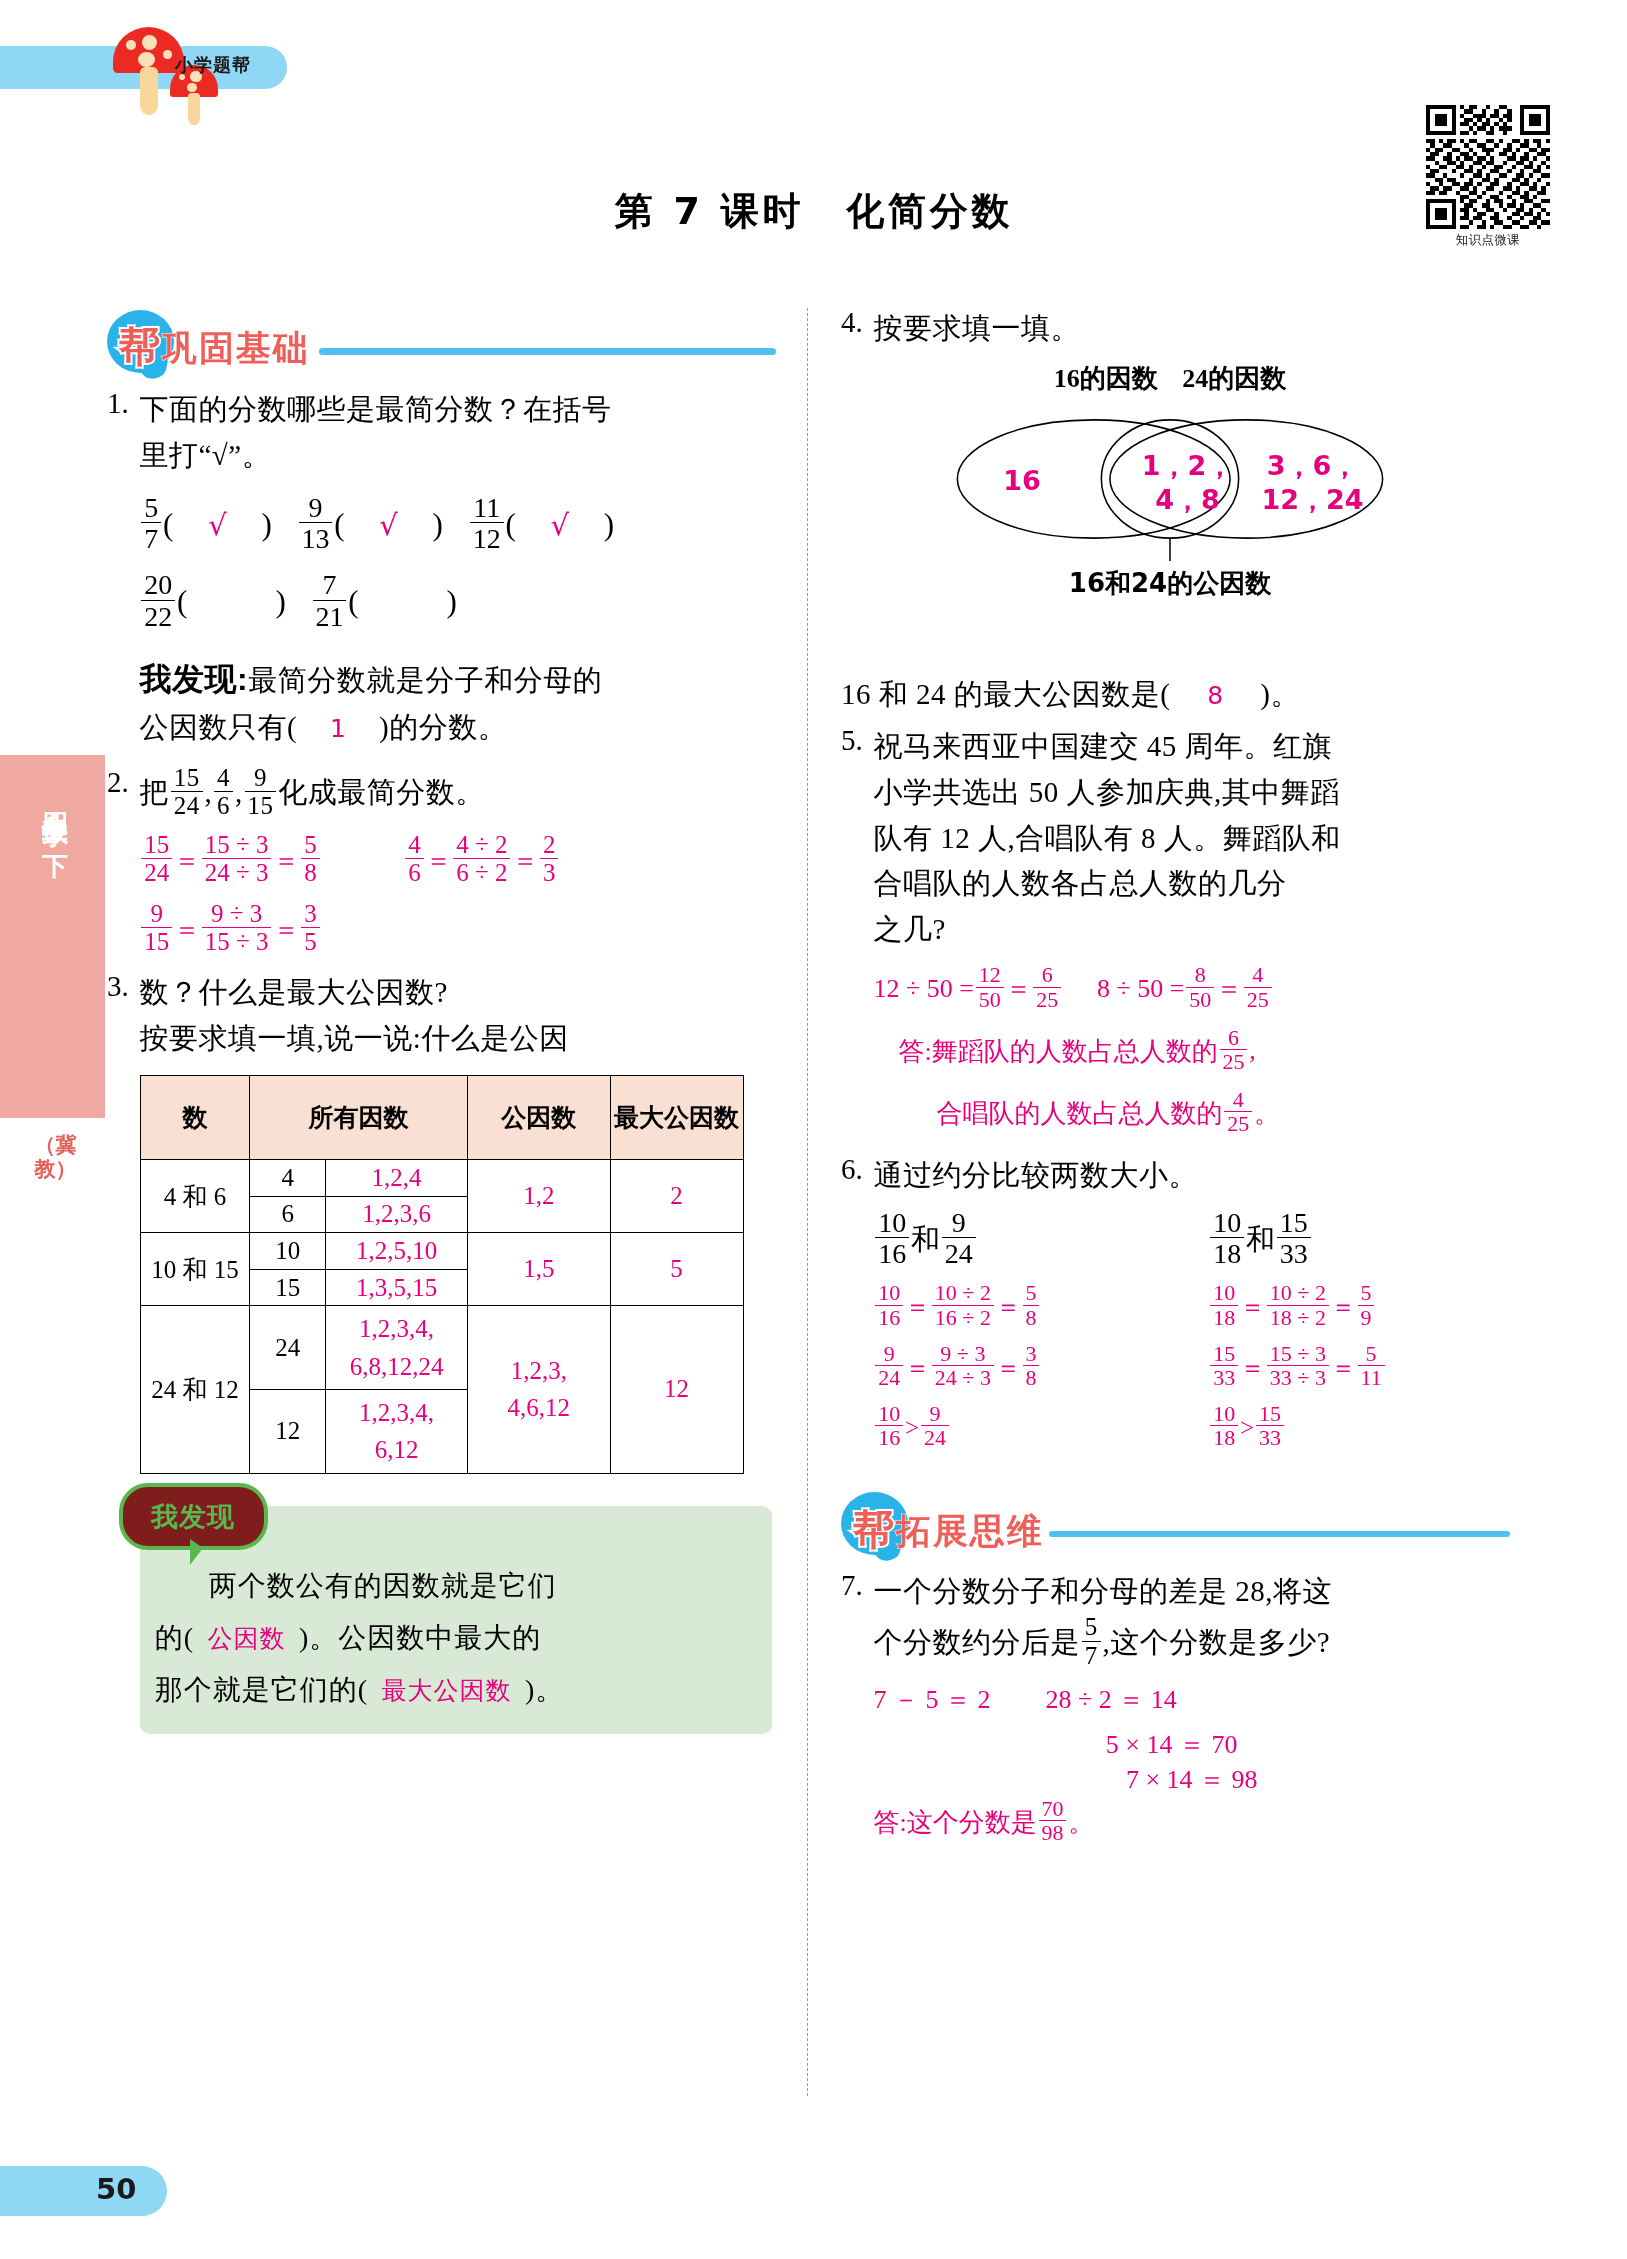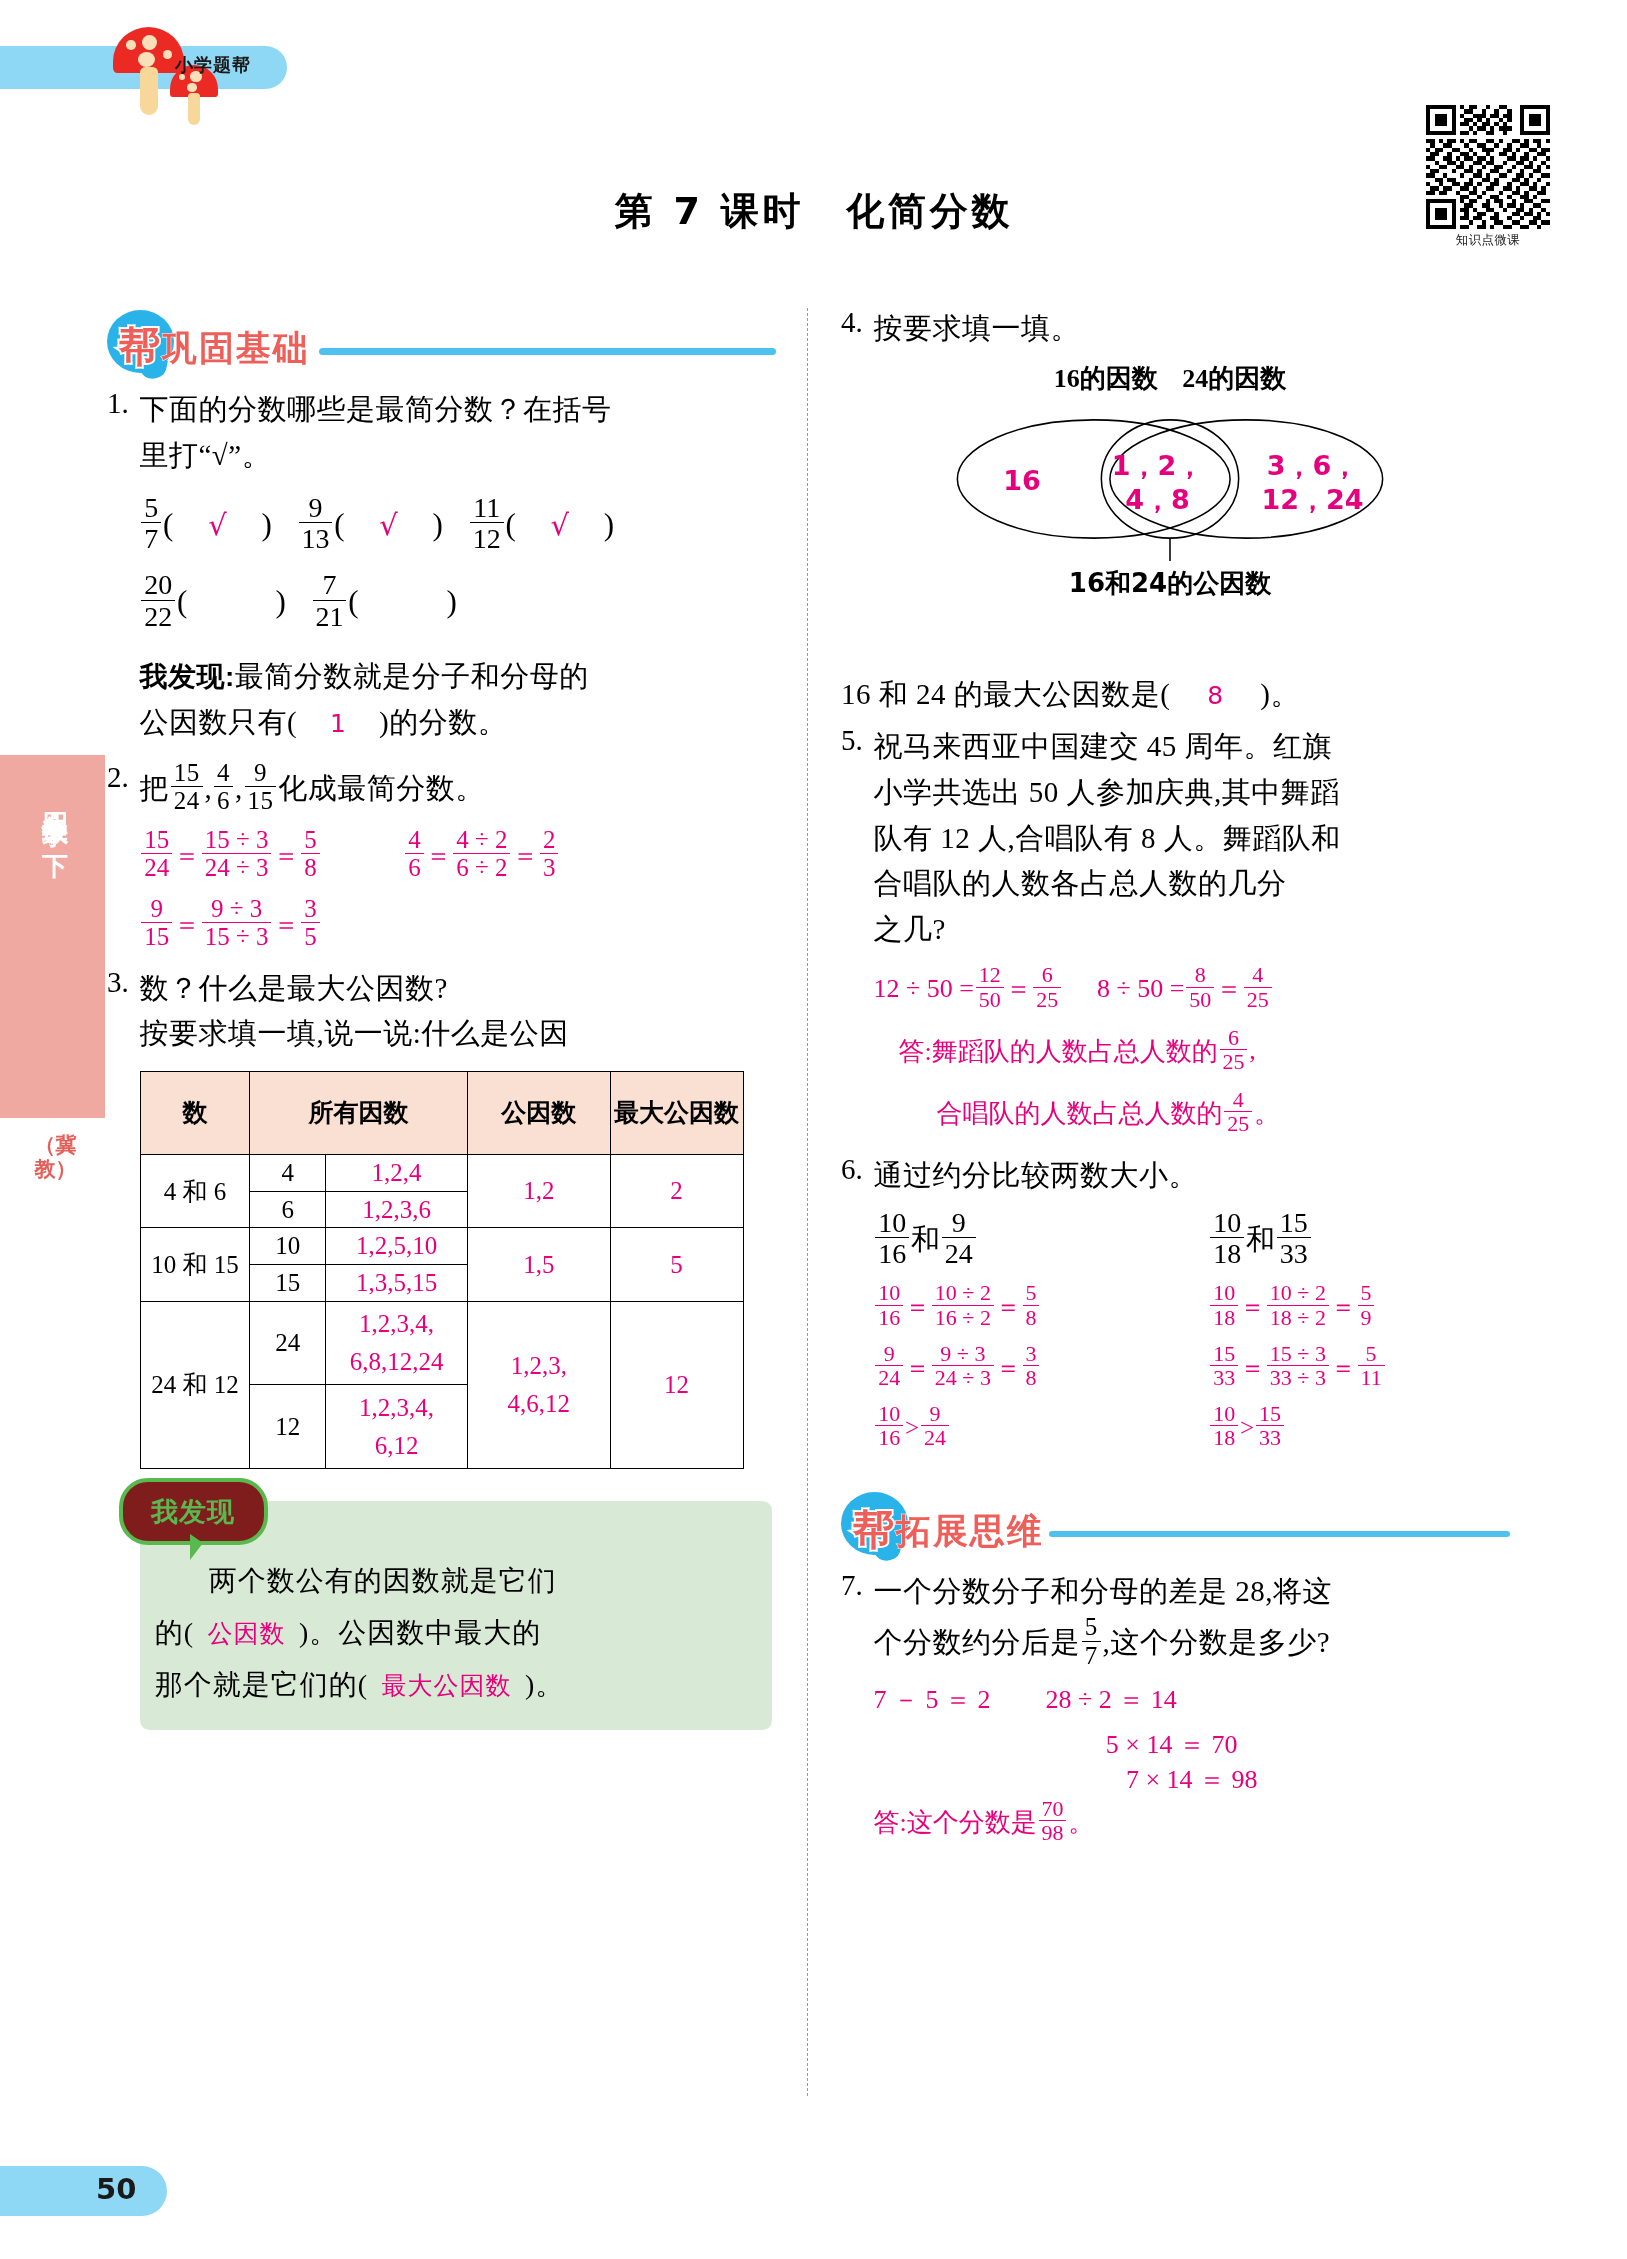--- a/index.html
+++ b/index.html
@@ -110,21 +110,21 @@
   .fr .d{display:block;font-size:25px;line-height:1.12;border-top:1.9px solid currentColor;padding:0 2.9px;}
   .fr.sm .n,.fr.sm .d{font-size:22px;}
   .fr.lg .n,.fr.lg .d{font-size:28px;}
 
   
   .q1row{display:flex;align-items:center;gap:25px;margin:15.3px 0 13.4px 32.5px;font-size:29px;}
   .q1cell{display:flex;align-items:center;}
   .paren{font-size:31px;}
   .ck{color:#e6007e;font-size:29px;display:inline-block;width:88px;text-align:center;font-family:"DejaVu Sans",sans-serif;}
 
-  .found-lbl{font-weight:700;font-family:Liberation Sans, sans-serif;font-size:28px;}
+  .found-lbl{font-weight:700;font-family:Liberation Sans, sans-serif;font-size:32px;}
 
   
   .work{color:#e6007e;margin:11.5px 0 11.5px 32.5px;}
   .work .line{display:flex;align-items:center;font-size:26px;margin-bottom:13.4px;flex-wrap:wrap;}
   .gapw{display:inline-block;width:82px;}
 
   
   table.tbl{border-collapse:collapse;margin:13.4px 0 0 32.5px;width:604px;
     font-size:24px;color:#000;}
   table.tbl th,table.tbl td{border:1.4px solid #000;text-align:center;padding:3.8px 2.9px;}
@@ -667,21 +667,21 @@
         <span>24的因数</span>
       </div>
       <svg width="612" height="164" viewBox="0 0 640 172">
         <ellipse cx="240" cy="86" rx="143" ry="62" fill="none" stroke="#000" stroke-width="1.6"></ellipse>
         <ellipse cx="400" cy="86" rx="143" ry="62" fill="none" stroke="#000" stroke-width="1.6"></ellipse>
         <ellipse cx="320" cy="86" rx="72" ry="62" fill="none" stroke="#000" stroke-width="1.6"></ellipse>
         <line x1="320" y1="148" x2="320" y2="196" stroke="#000" stroke-width="1.6"></line>
         <polygon points="320,206 314,190 326,190" fill="#000"></polygon>
       </svg>
       <div class="vtxt" style="left:115px;top:103px;width:86px;">16</div>
-      <div class="vtxt" style="left:238px;top:88px;width:111px;white-space:pre-line;">1，2，
+      <div class="vtxt" style="left:268px;top:88px;width:111px;white-space:pre-line;">1，2，
 4，8</div>
       <div class="vtxt" style="left:365px;top:88px;width:167px;white-space:pre-line;">3，6，
 12，24</div>
       <div class="vcaption">16和24的公因数</div>
     </div>
 
     <div class="qline" style="margin-top:76px;">
       <span>16 和 24 的最大公因数是(</span>
       <span class="ans" style="padding:0 29px;font-family:'DejaVu Sans',sans-serif;font-size:25px;">8</span>
       <span>)。</span>

